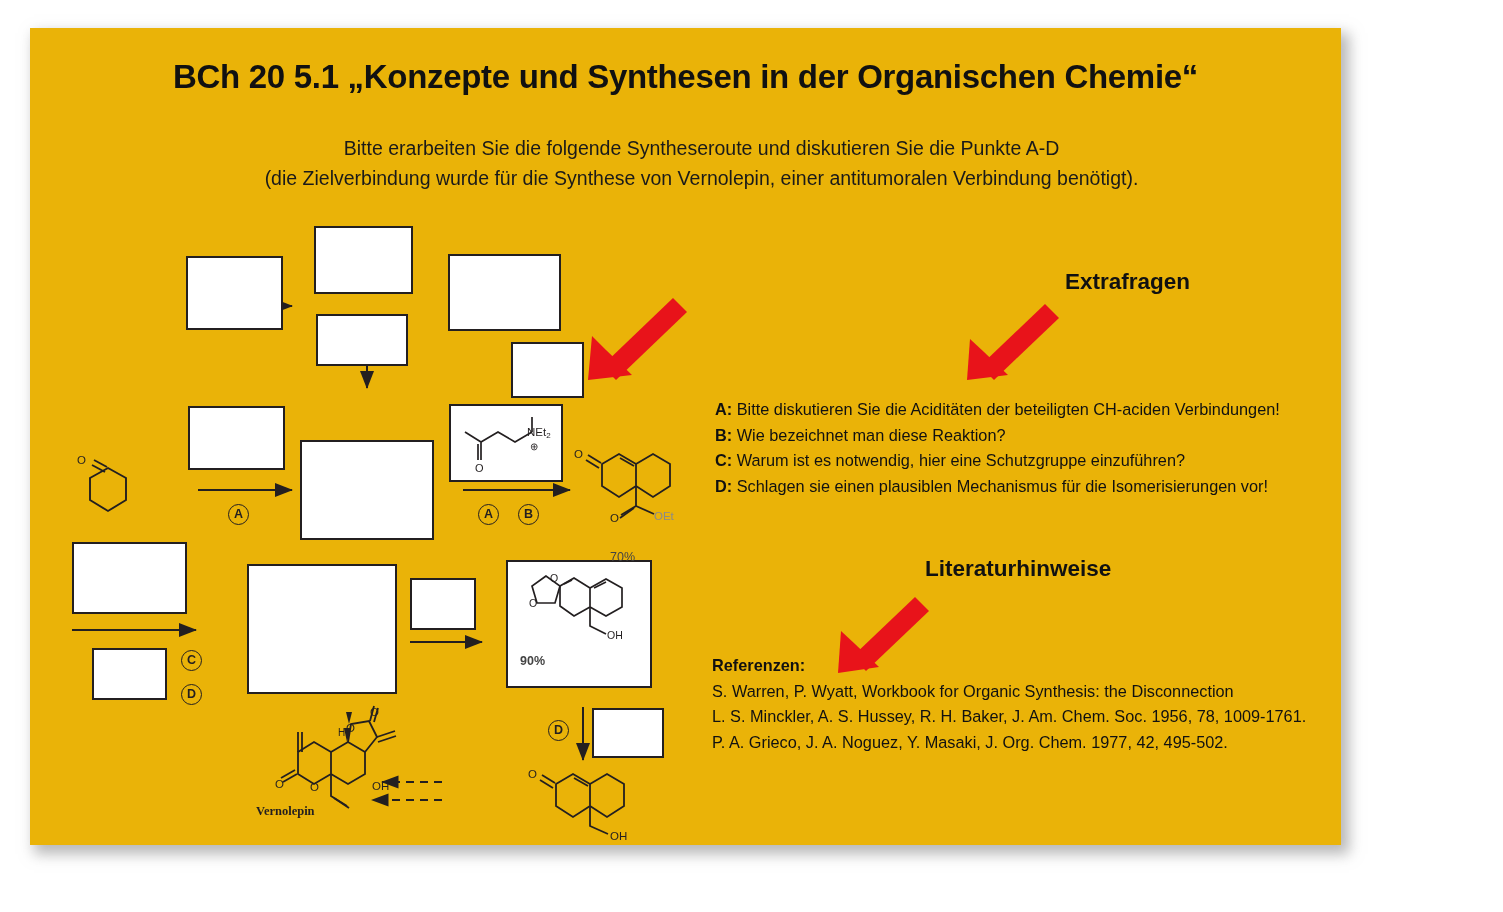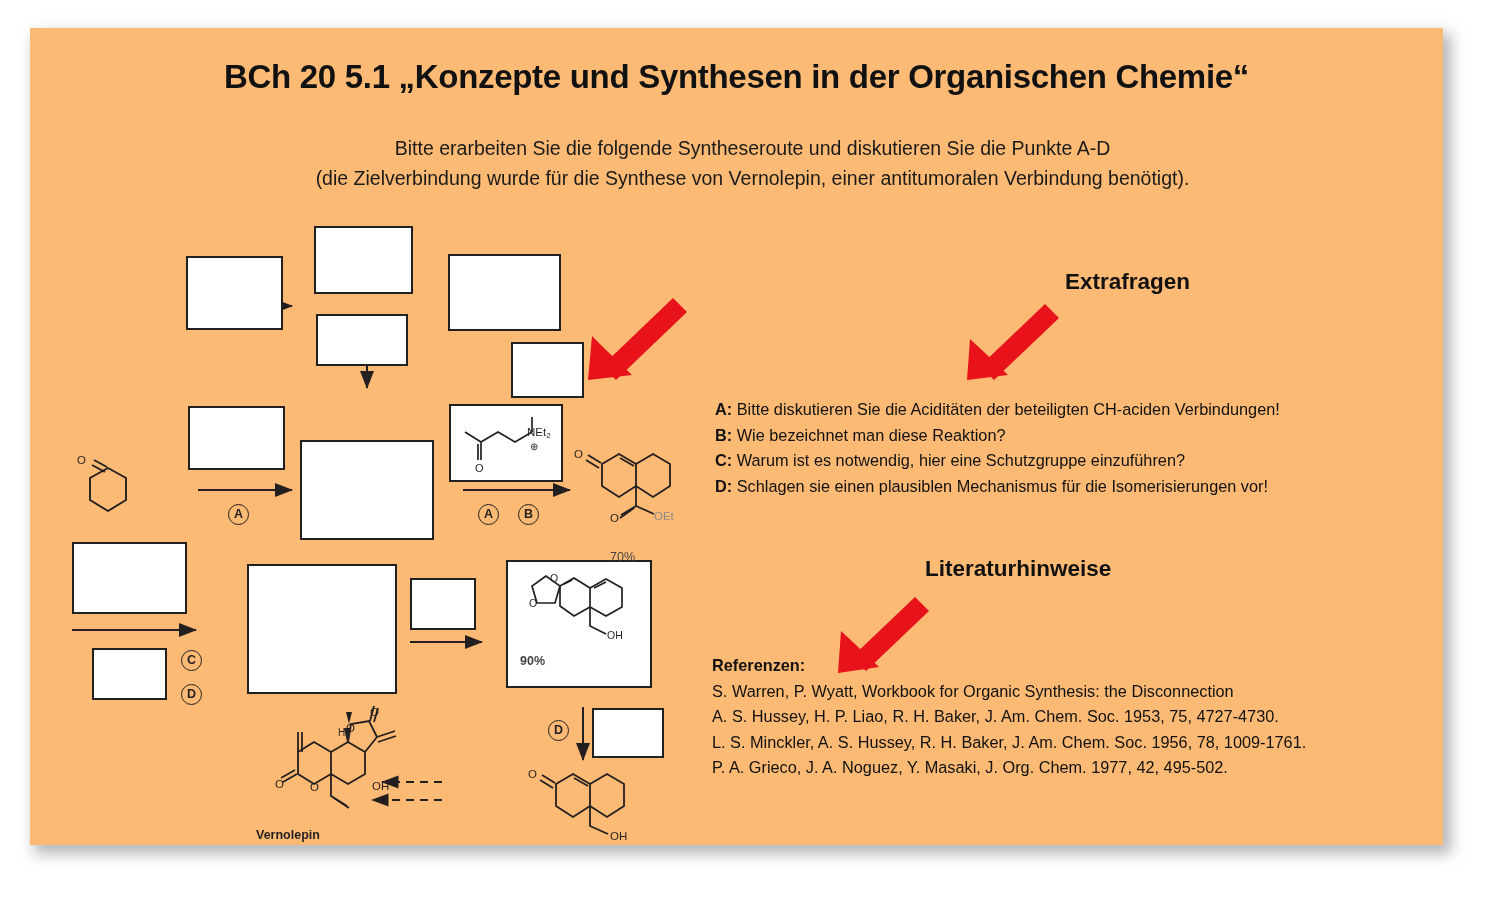--- a/index.html
+++ b/index.html
@@ -7,22 +7,22 @@
   body{
     width:1503px;height:912px;
     background:#ffffff;
     font-family:"Liberation Sans", sans-serif;
     overflow:hidden;
     position:relative;
   }
   #slide-card{
     position:absolute;
     left:30px; top:28px;
-    width:1413px; height:817px;
-    background:#fdba74;
+    width:1311px; height:817px;
+    background:#eab308;
     box-shadow: 6px 7px 13px 2px rgba(125,125,125,0.55);
     overflow:hidden;
   }
   
   #slide-title{
     position:absolute; left:0; top:30px; width:100%;
     text-align:center;
     font-size:33px; font-weight:bold; letter-spacing:-0.3px;
     color:#111; white-space:nowrap;
   }
@@ -143,21 +143,20 @@
     </div>
     <div>
       <span class="q-letter">D:</span>
       <span>Schlagen sie einen plausiblen Mechanismus für die Isomerisierungen vor!</span>
     </div>
   </div>
 
   <div id="references">
     <div id="ref-heading">Referenzen:</div>
     <div>S. Warren, P. Wyatt, Workbook for Organic Synthesis: the Disconnection</div>
-    <div>A. S. Hussey, H. P. Liao, R. H. Baker, J. Am. Chem. Soc. 1953, 75, 4727-4730.</div>
     <div>L. S. Minckler, A. S. Hussey, R. H. Baker, J. Am. Chem. Soc. 1956, 78, 1009-1761.</div>
     <div>P. A. Grieco, J. A. Noguez, Y. Masaki, J. Org. Chem. 1977, 42, 495-502.</div>
   </div>
 
   <div id="scheme">
 
     <svg style="position:absolute;left:0;top:0;" width="640" height="620" viewBox="0 0 640 620">
       <defs>
         <marker id="ah" markerWidth="9" markerHeight="7" refX="8.5" refY="3.5" orient="auto">
           <polygon points="0 0, 9 3.5, 0 7" fill="#231f20"></polygon>
@@ -310,21 +309,21 @@
         <path d="M97 28 L94 14 L101 14 Z"></path>
         <path d="M99 10 L96 -2 L102 -2 Z"></path>
       </g>
       <text x="25" y="74" font-size="11.5" font-family="'Liberation Sans',sans-serif" fill="#231f20">O</text>
       <text x="60" y="77" font-size="11.5" font-family="'Liberation Sans',sans-serif" fill="#231f20">O</text>
       <text x="96" y="18" font-size="11.5" font-family="'Liberation Sans',sans-serif" fill="#231f20">O</text>
       <text x="120" y="2" font-size="11.5" font-family="'Liberation Sans',sans-serif" fill="#231f20">O</text>
       <text x="88" y="22" font-size="10" font-family="'Liberation Sans',sans-serif" fill="#231f20">H</text>
       <text x="122" y="76" font-size="11.5" font-family="'Liberation Sans',sans-serif" fill="#231f20">OH</text>
     </svg>
-    <span class="struct-name" style="left:186px;top:608px;">Vernolepin</span>
+    <span class="struct-name" style="left:186px;top:584px;font-family:Liberation Serif, serif;">Vernolepin</span>
 
     <div class="circ" style="left:158px;top:284px;">A</div>
     <div class="circ" style="left:408px;top:284px;">A</div>
     <div class="circ" style="left:448px;top:284px;">B</div>
     <div class="circ" style="left:111px;top:430px;">C</div>
     <div class="circ" style="left:111px;top:464px;">D</div>
     <div class="circ" style="left:478px;top:500px;">D</div>
 
   </div>
 

